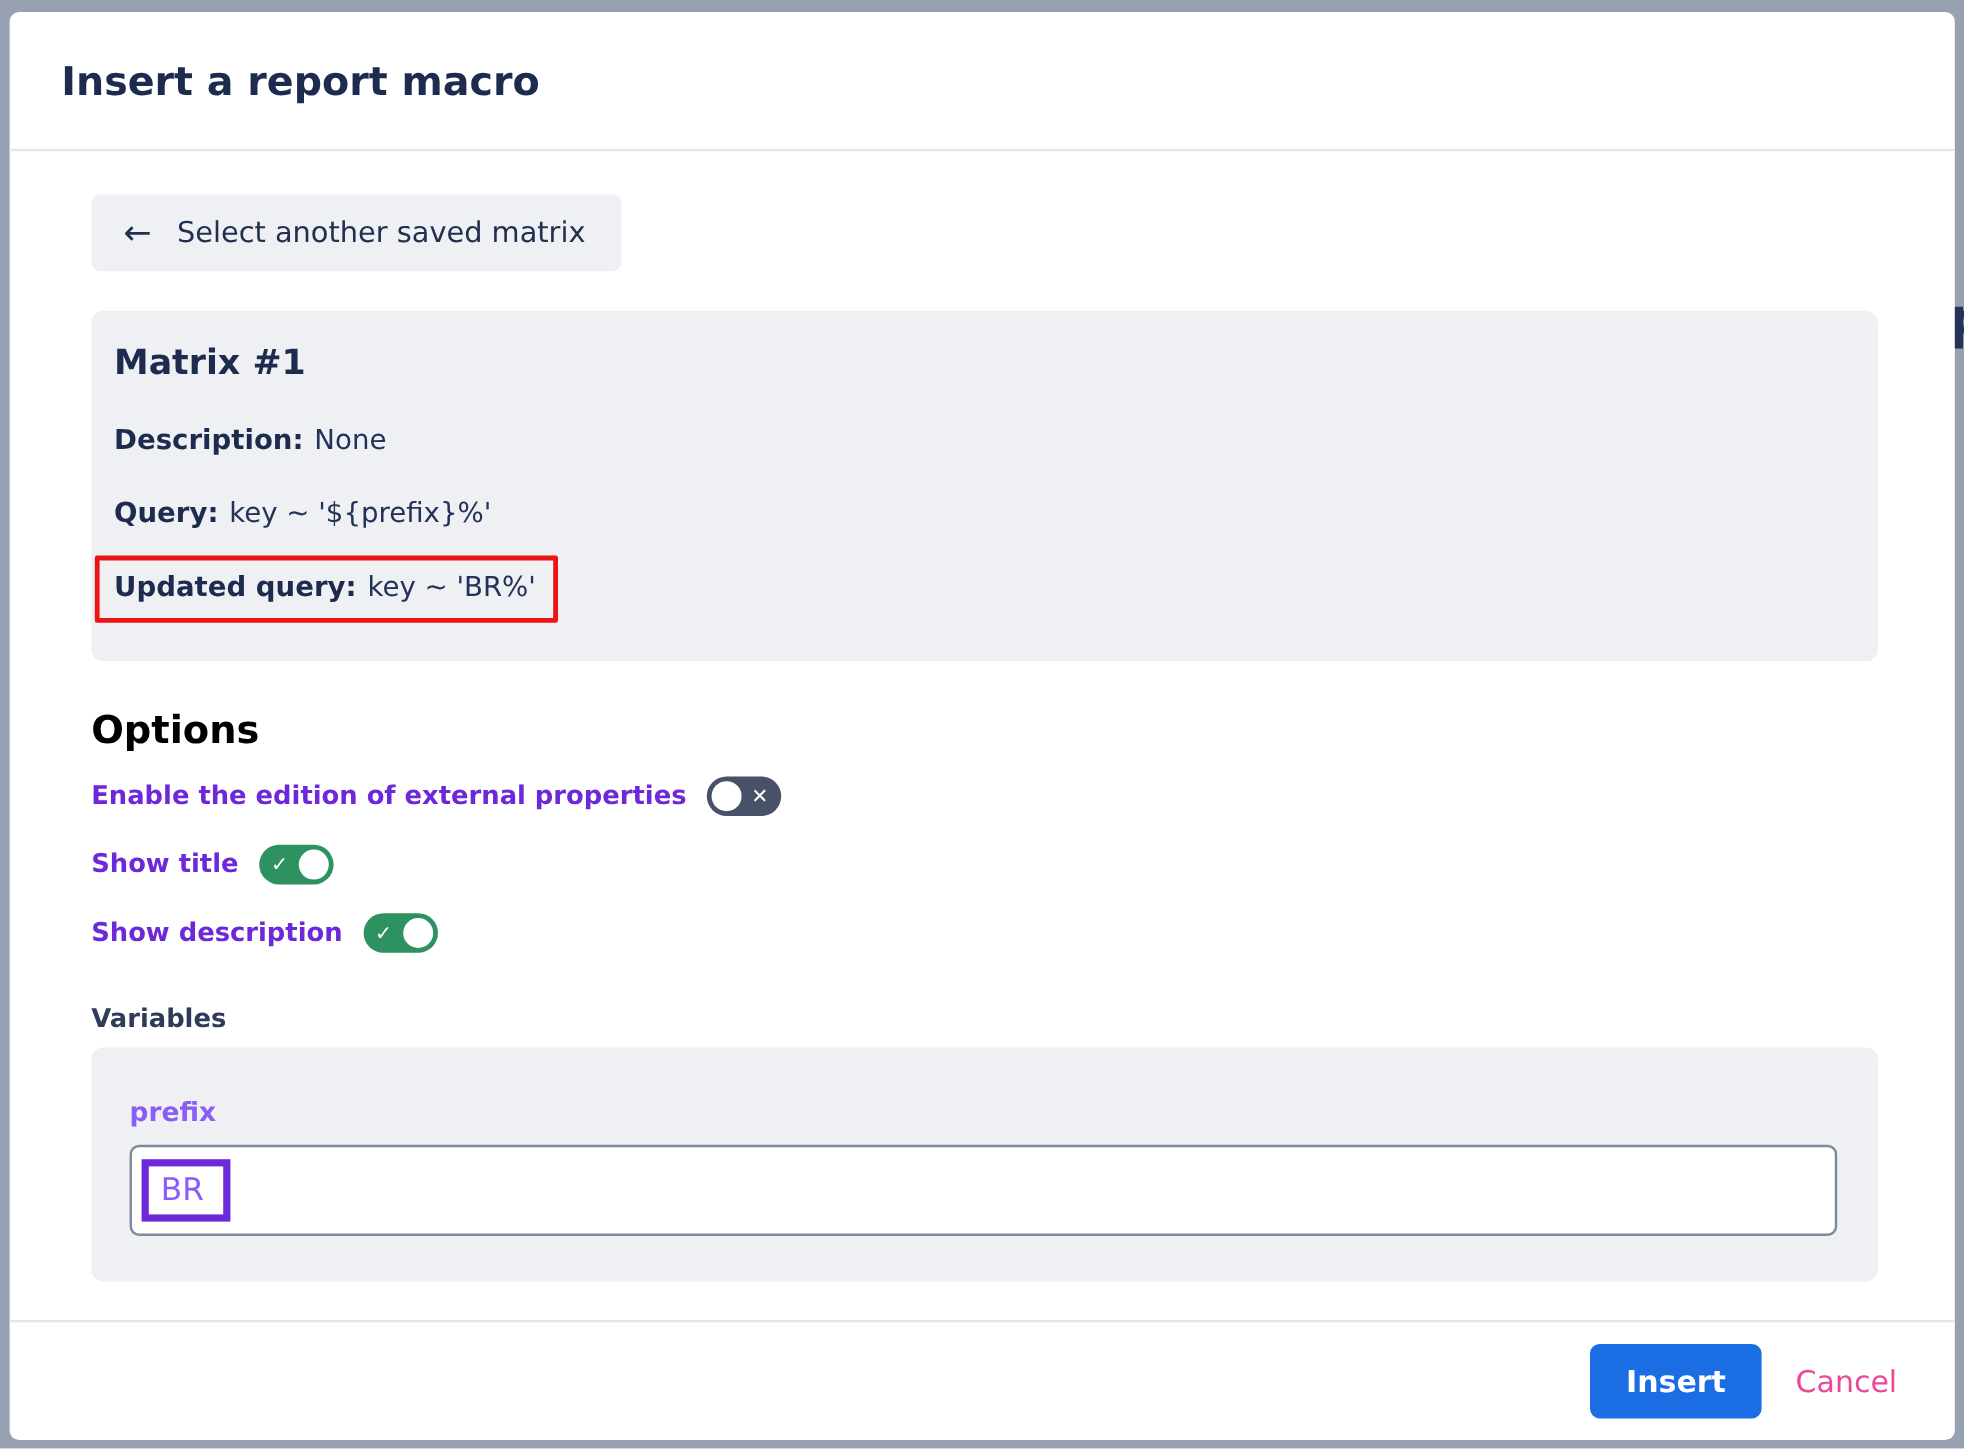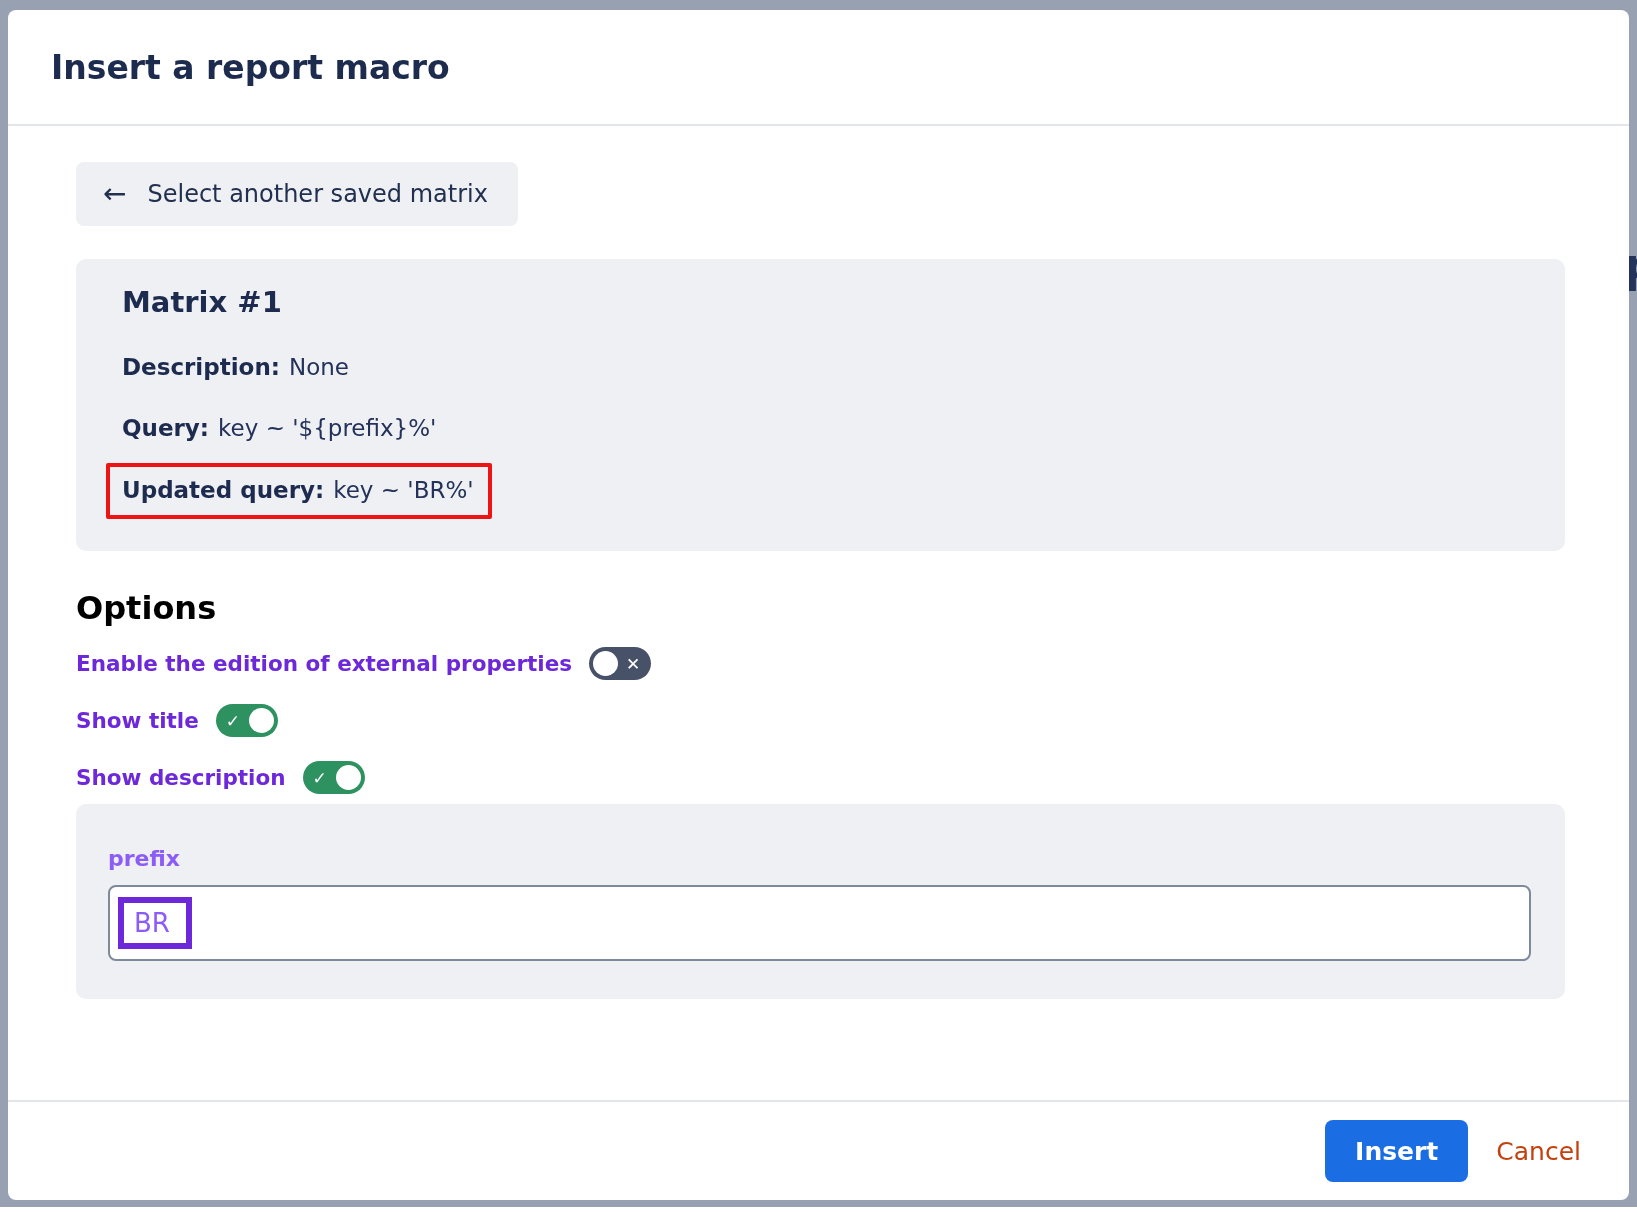--- a/index.html
+++ b/index.html
@@ -29,21 +29,21 @@
   .back-btn {
     margin-top:36px; display:inline-flex; align-items:center;
     height:64px; padding:0 30px 0 27px; gap:21px;
     background:#eef0f3; border:none; border-radius:8px; cursor:pointer;
     font-family:inherit; font-size:24px; color:#22304f;
   }
   .back-btn .arrow { font-size:28px; color:#22304f; line-height:1; }
 
   .card {
     margin-top:33px; background:#eef0f3; border-radius:10px;
-    padding:24px 30px 32px 46px;
+    padding:24px 30px 32px 19px;
   }
   .card-title { font-size:29px; font-weight:700; color:#1d2b4f; line-height:38px; }
   .kv { margin-top:31px; font-size:23px; color:#24325a; line-height:30px; }
   .kv strong { font-weight:700; color:#1d2b4f; margin-right:9px; }
   .kv.updated { margin-top:20px; }
   .red-annotation {
     display:inline-block; border:4px solid #ec1414; border-radius:2px;
     padding:8px 14px 10px 12px; margin-left:-16px;
   }
 
@@ -84,21 +84,21 @@
   .modal-footer {
     height:100px; flex:none; border-top:2px solid #e3e6ea;
     display:flex; align-items:center; justify-content:flex-end;
     padding:0 48px 0 0;
   }
   .insert-btn {
     height:62px; padding:0 30px; background:#1a6de2; color:#fff;
     border:none; border-radius:8px; cursor:pointer;
     font-family:inherit; font-size:25px; font-weight:600;
   }
-  .cancel-link { margin-left:28px; font-size:25px; color:#c2410c; cursor:pointer; }
+  .cancel-link { margin-left:28px; font-size:25px; color:#ec4899; cursor:pointer; }
 </style>
 </head>
 <body>
 
 <div class="page">
 
   <span class="bg-letter">p</span>
 
   <div class="modal">
 
@@ -150,20 +150,21 @@
       </div>
 
       <div class="toggle-row next">
         <span class="toggle-label">Show description</span>
         <span class="toggle" data-state="on">
           <span class="knob"></span>
           <span class="tg-glyph">✓</span>
         </span>
       </div>
 
+      <div class="vars-label">Variables</div>
 
       <div class="vars-panel">
         <div class="field-label">prefix</div>
         <div class="input-box">
           <span class="red-annotation-sm">
             <span>BR</span>
           </span>
         </div>
       </div>
 

